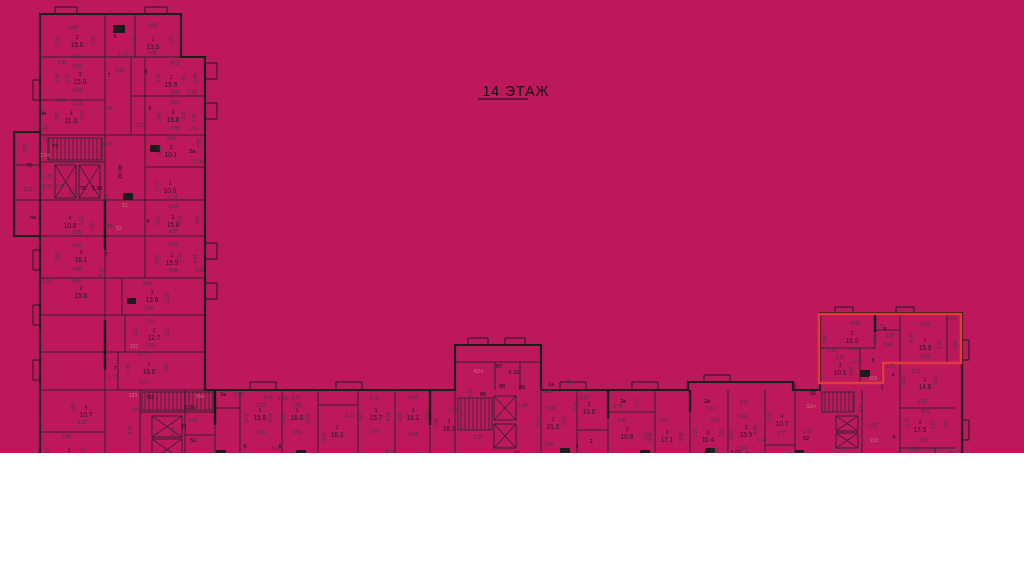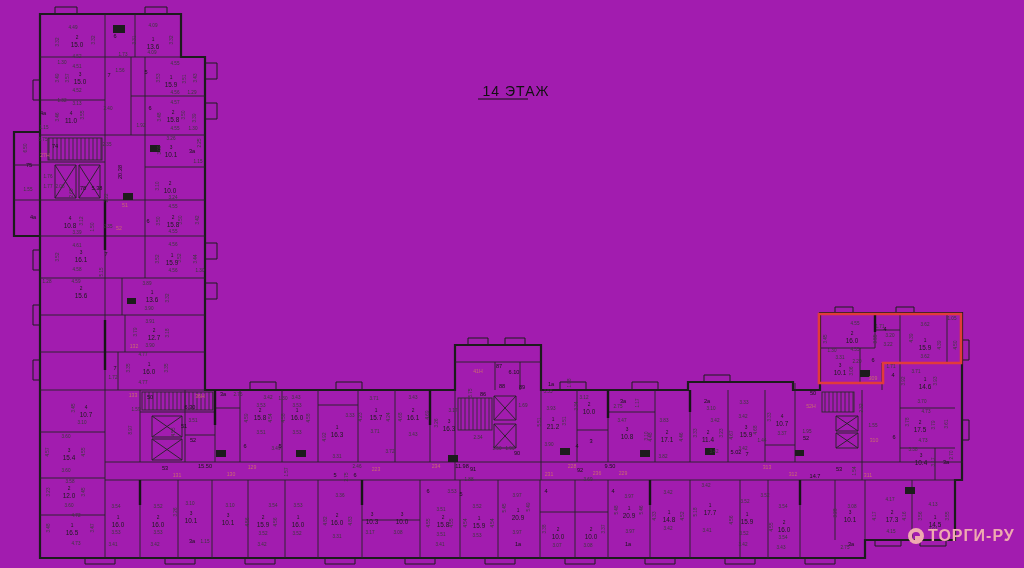--- a/index.html
+++ b/index.html
@@ -1,16 +1,16 @@
 <!DOCTYPE html>
 <html><head>
 <meta charset="utf-8">
 <style>
   html,body{margin:0;padding:0;background:#ffffff;}
-  #stage{position:relative;width:1024px;height:568px;background:#a21caf;overflow:hidden;
+  #stage{position:relative;width:1024px;height:453px;background:#be185d;overflow:hidden;
          font-family:"Liberation Sans", sans-serif;}
   svg text{font-family:"Liberation Sans", sans-serif;fill:#1c1c1c;}
   .title{font-size:14px;letter-spacing:1px;fill:#111;}
   .rn{font-size:4.8px;text-anchor:middle;}
   .ra{font-size:6.4px;text-anchor:middle;}
   .dim{font-size:4.6px;text-anchor:middle;fill:#3a3a3a;}
   .misc{font-size:5.6px;text-anchor:middle;fill:#161616;}
   .redlbl{font-size:5.2px;text-anchor:middle;fill:#c96a70;}
   #wm{position:absolute;left:908px;top:527px;display:flex;align-items:center;gap:4px;
       color:#efaab0;font-weight:bold;font-size:16px;letter-spacing:1px;user-select:none;}

